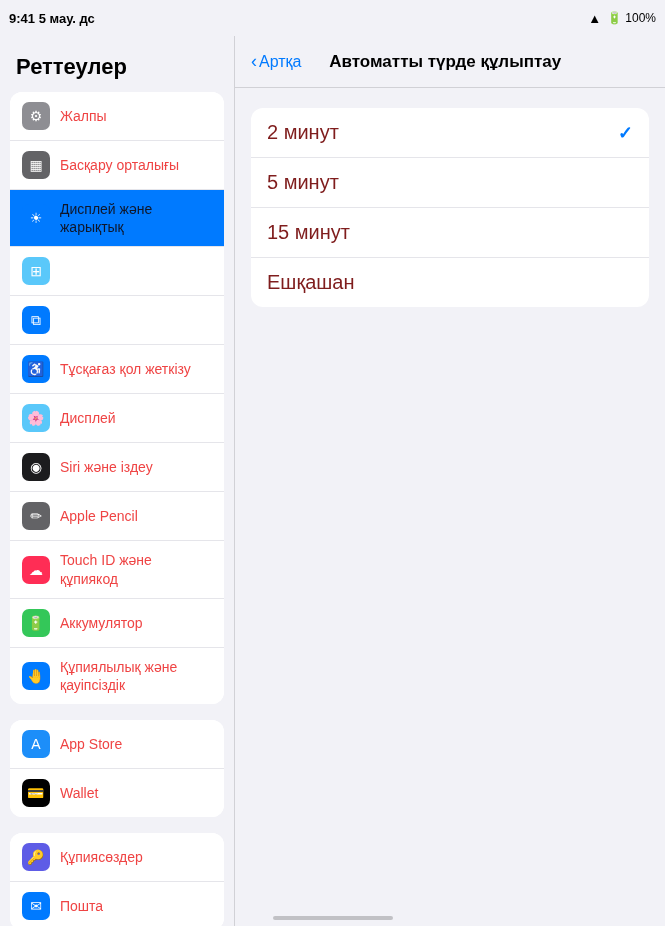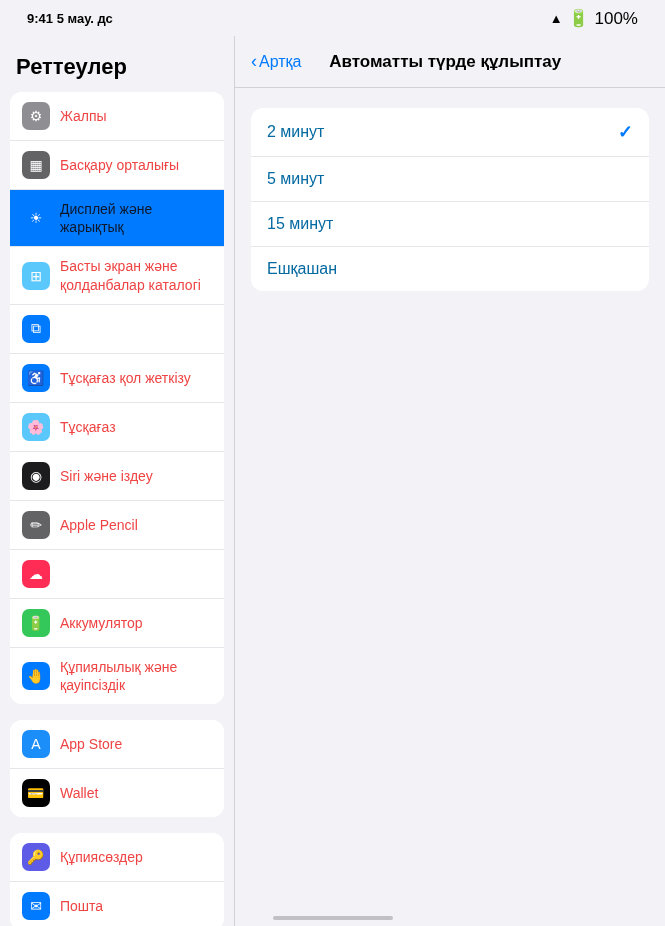--- a/index.html
+++ b/index.html
@@ -14,21 +14,21 @@
 
     
     .status-bar {
       position: absolute;
       top: 0; left: 0; right: 0;
       height: 36px;
       background: #f2f2f7;
       display: flex;
       align-items: center;
       justify-content: space-between;
-      padding: 0 27px;
+      padding: 0 9px;
       z-index: 10;
     }
     .status-time {
       font-size: 13px;
       font-weight: 600;
       color: #000;
     }
     .status-center {
       font-size: 11px;
       color: #000;
@@ -174,22 +174,22 @@
       justify-content: space-between;
       padding: 13px 16px;
       border-bottom: 1px solid #e5e5ea;
       min-height: 44px;
       cursor: pointer;
     }
     .option-item:last-child {
       border-bottom: none;
     }
     .option-label {
-      font-size: 16px;
-      color: #0369a1;
+      font-size: 20px;
+      color: #7f1d1d;
     }
     .option-check {
       color: #007AFF;
       font-size: 18px;
       font-weight: 600;
     }
 
     
     .sidebar::-webkit-scrollbar { display: none; }
 
@@ -209,21 +209,21 @@
 </head>
 <body>
 
 <div class="status-bar">
   <div class="status-time">
     <span>9:41</span> <span>5 мау. дс</span>
   </div>
   <div class="status-center"></div>
   <div class="status-right">
     <span style="font-size:13px;">▲</span>
-    <span style="font-size:17px;">🔋 <span>100%</span></span>
+    <span style="font-size:12px;">🔋 <span>100%</span></span>
   </div>
 </div>
 
 <div class="main-layout">
 
   <div class="sidebar">
     <div class="sidebar-title">Реттеулер</div>
 
     <div class="sidebar-section" id="section-0">
         <div class="sidebar-item">
@@ -233,43 +233,43 @@
         <div class="sidebar-item">
           <div class="item-icon icon-gray2">▦</div>
           <span class="item-label">Басқару орталығы</span>
         </div>
         <div class="sidebar-item active">
           <div class="item-icon icon-blue">☀</div>
           <span class="item-label">Дисплей және жарықтық</span>
         </div>
         <div class="sidebar-item">
           <div class="item-icon icon-blue2">⊞</div>
-          <span class="item-label">Басты экран және қолданбалар каталогі</span>
         </div>
         <div class="sidebar-item">
           <div class="item-icon icon-blue">⧉</div>
         </div>
         <div class="sidebar-item">
           <div class="item-icon icon-blue">♿</div>
           <span class="item-label">Тұсқағаз қол жеткізу</span>
         </div>
         <div class="sidebar-item">
           <div class="item-icon icon-teal">🌸</div>
-          <span class="item-label">Тұсқағаз</span>
+          <span class="item-label">Дисплей</span>
         </div>
         <div class="sidebar-item">
           <div class="item-icon icon-dark">◉</div>
           <span class="item-label">Siri және іздеу</span>
         </div>
         <div class="sidebar-item">
           <div class="item-icon icon-gray2">✏</div>
           <span class="item-label">Apple Pencil</span>
         </div>
         <div class="sidebar-item">
           <div class="item-icon icon-pink">☁</div>
+          <span class="item-label">Touch ID және құпиякод</span>
         </div>
         <div class="sidebar-item">
           <div class="item-icon icon-green">🔋</div>
           <span class="item-label">Аккумулятор</span>
         </div>
         <div class="sidebar-item">
           <div class="item-icon icon-blue">🤚</div>
           <span class="item-label">Құпиялылық және қауіпсіздік</span>
         </div>
       </div>

